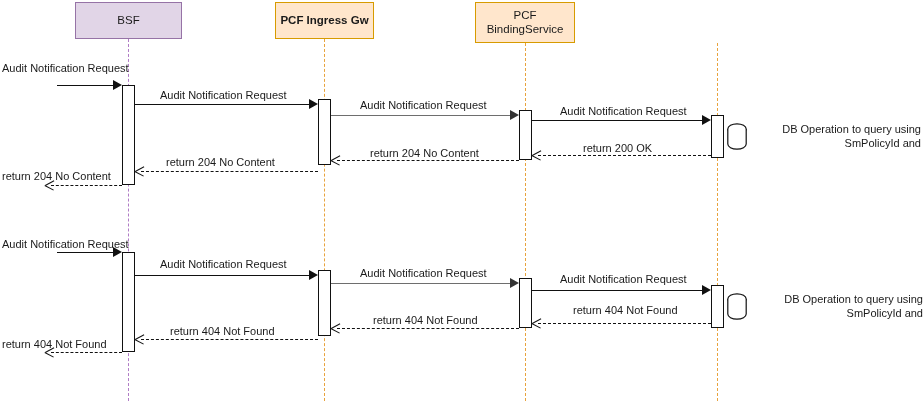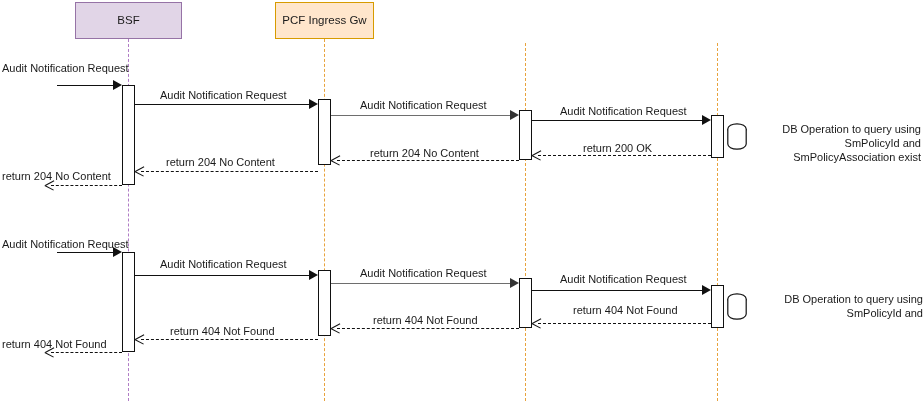--- a/index.html
+++ b/index.html
@@ -30,24 +30,28 @@
 </style>
 </head>
 <body>
 
 <div id="stage">
 
   <div class="participant p-purple" style="left:75px;top:2px;width:107px;height:37px;">
     <span>BSF</span>
   </div>
 
-  <div class="participant p-orange" style="left:275px;top:2px;width:99px;height:37px;">
+  <div class="participant p-orange" style="left:275px;top:2px;width:99px;height:37px;font-weight:bold;">
     <span>PCF Ingress Gw</span>
   </div>
 
+  <div class="participant p-orange" style="left:475px;top:2px;width:100px;height:41px;flex-direction:column;">
+    <span>PCF</span>
+    <span>BindingService</span>
+  </div>
 
 
   <div class="lifeline ll-purple" style="left:128px;top:39px;height:362px;"></div>
   <div class="lifeline ll-orange" style="left:324px;top:39px;height:362px;"></div>
   <div class="lifeline ll-orange" style="left:525px;top:43px;height:358px;"></div>
   <div class="lifeline ll-orange" style="left:717px;top:43px;height:358px;"></div>
 
   <div class="activation" style="left:122px;top:85px;width:13px;height:100px;"></div>
   <div class="activation" style="left:318px;top:99px;width:13px;height:66px;"></div>
   <div class="activation" style="left:519px;top:110px;width:13px;height:50px;"></div>
@@ -71,21 +75,20 @@
 
   <div class="db-icon" style="left:726px;top:122px;">
     <svg width="22" height="30" viewBox="0 0 22 30" xmlns="http://www.w3.org/2000/svg">
       <ellipse cx="11" cy="7" rx="9.2" ry="5.2" fill="#ffffff" stroke="#111111" stroke-width="1.2"></ellipse>
       <path d="M1.8 7 L1.8 22 A9.2 5.2 0 0 0 20.2 22 L20.2 7" fill="#ffffff" stroke="#111111" stroke-width="1.2"></path>
     </svg>
   </div>
   <div class="note" style="left:735px;top:122px;width:186px;">
     <div>DB Operation to query using</div>
     <div>SmPolicyId and</div>
-    <div>SmPolicyAssociation exist</div>
   </div>
 
   <div class="msg-label" style="left:583px;top:142px;">return 200 OK</div>
   <div class="msg-line dashed-dark" style="left:538px;top:155px;width:173px;"></div>
   <div class="ah-open" style="left:532px;top:155px;">
     <span style="transform:rotate(28deg);"></span>
     <span style="transform:rotate(-28deg);"></span>
   </div>
 
   <div class="msg-label" style="left:370px;top:147px;">return 204 No Content</div>

